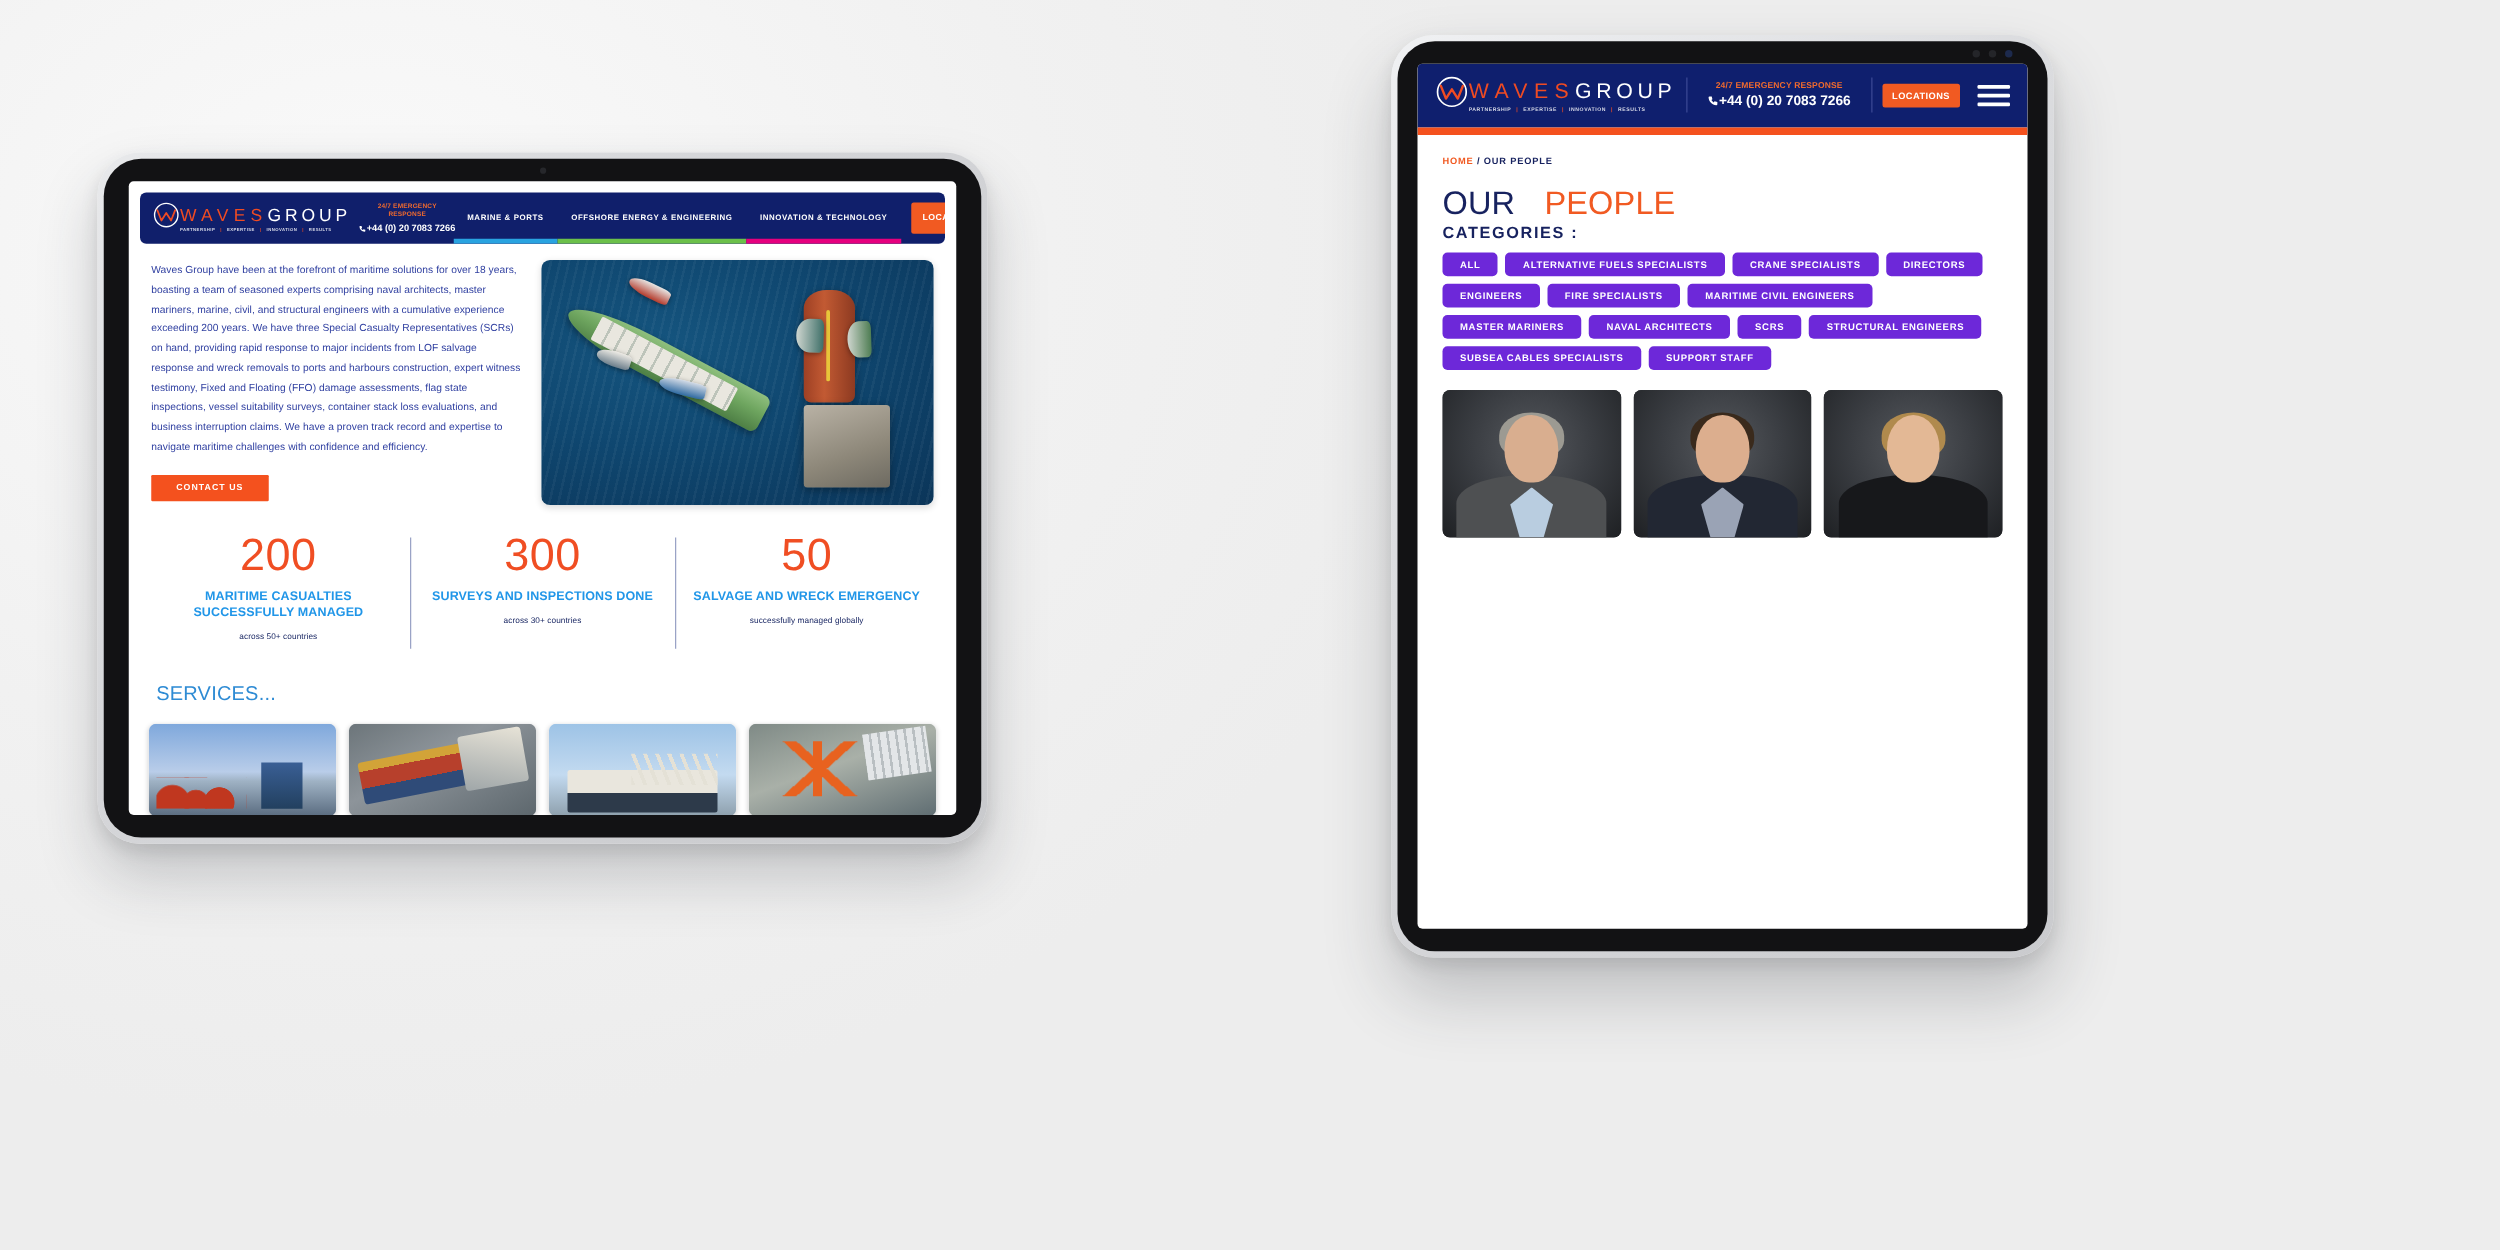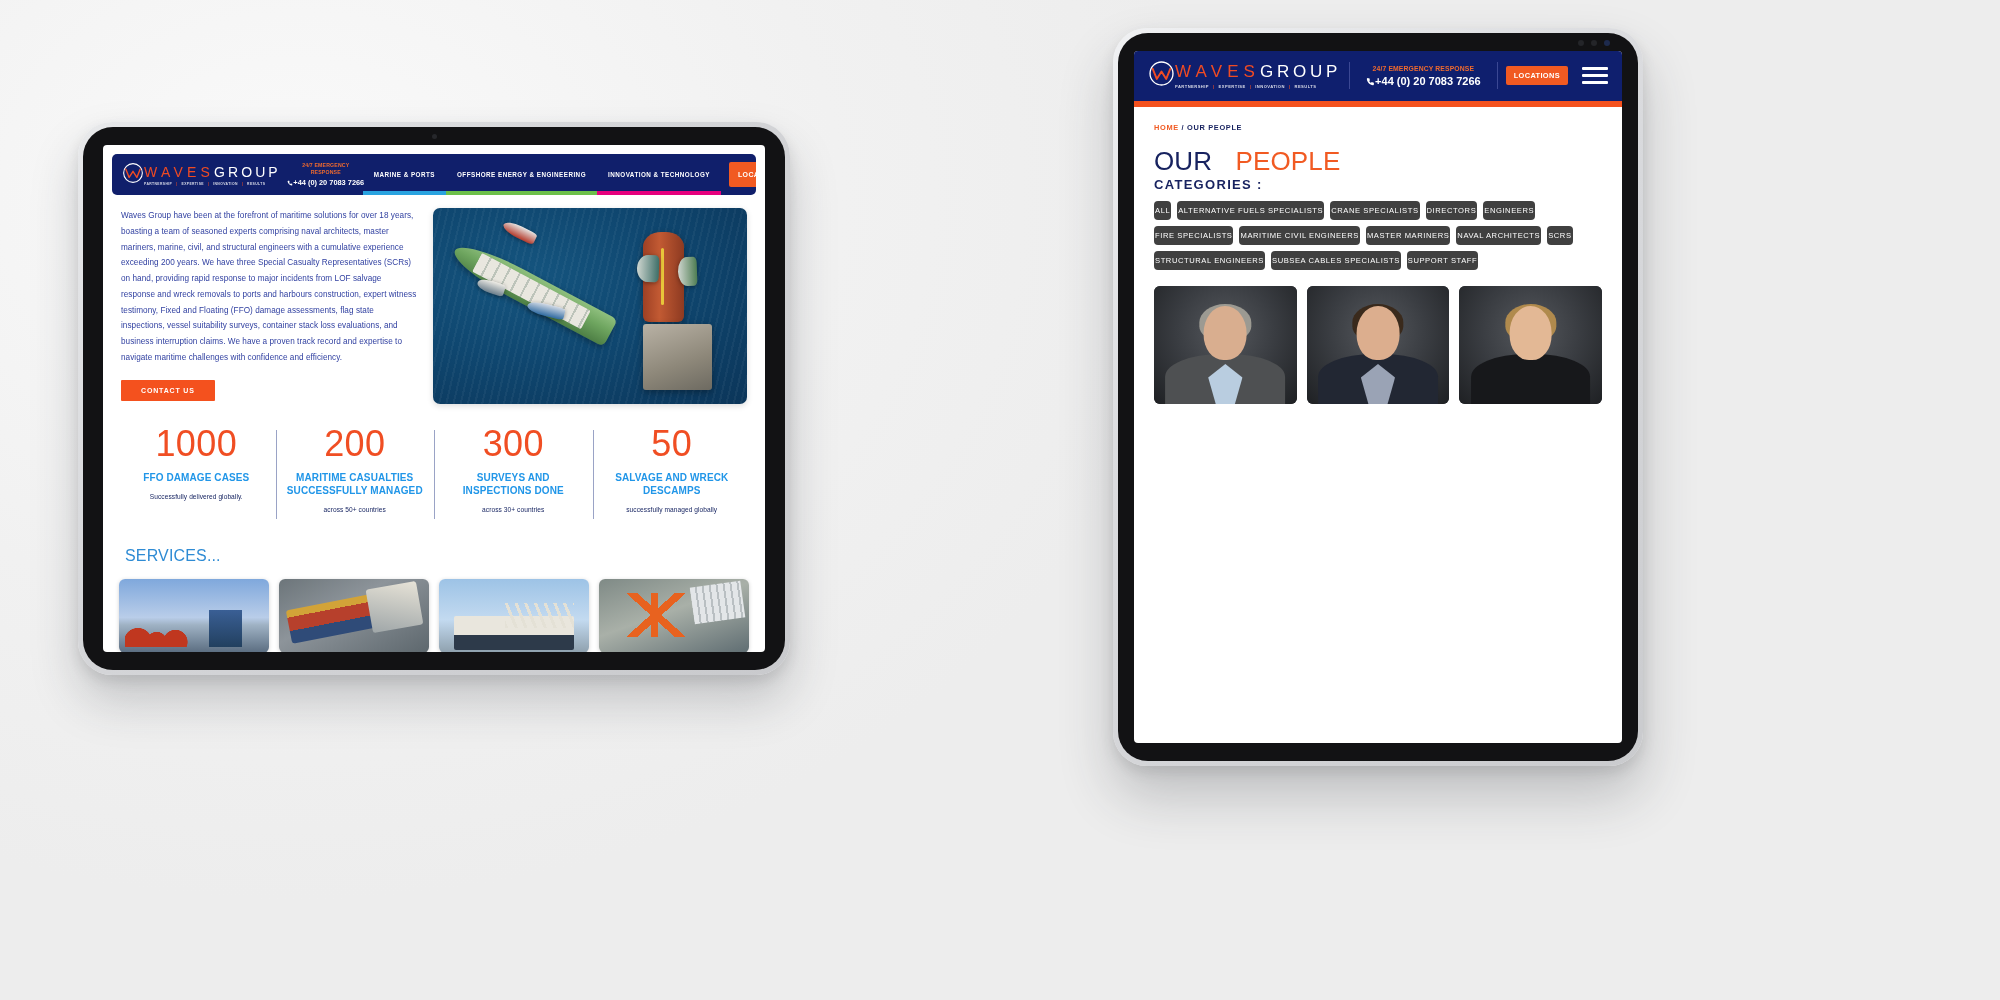--- a/index.html
+++ b/index.html
@@ -162,22 +162,22 @@
   #rt-breadcrumb .home{ color:#f15a22; }
   #rt-breadcrumb .sep, #rt-breadcrumb .cur{ color:#17225f; }
   #rt-title{ margin-top:14px; font-size:26px; font-weight:400; letter-spacing:.005em; }
   #rt-title .a{ color:#17225f; }
   #rt-title .b{ color:#f15a22;margin-left:16px; }
   #rt-lede{ margin-top:13px; color:#17225f; font-size:9.4px; line-height:1.65; max-width:470px; }
 
   #rt-cat-label{ color:#17225f; font-size:13px; font-weight:700; letter-spacing:.1em; }
   #rt-cats{ margin-top:9px; display:flex; flex-wrap:wrap; gap:6px; }
   #rt-cats .chip{
-    background:#404040; color:#fff; font-size:7.6px; font-weight:400; letter-spacing:.075em;
-    padding:5px 1px; border-radius:4px; white-space:nowrap;
+    background:#6d28d9; color:#fff; font-size:7.6px; font-weight:700; letter-spacing:.075em;
+    padding:5px 14px; border-radius:4px; white-space:nowrap;
   }
 
   #rt-people{ margin:16px -20px 0 -20px; padding:0 20px; display:flex; flex-wrap:wrap; gap:10px; }
   .person{ width:calc((100% - 20px)/3); background:#fff; }
   .person .photo{
     width:100%; height:168px; border-radius:6px 6px 0 0; overflow:hidden; position:relative;
     background:#3a3c40;
   }
   .person .meta{ padding:9px 2px 7px 2px; border-bottom:2.5px solid #f15a22; }
   .person.blue .meta{ border-bottom-color:#2196e8; }
@@ -380,37 +380,32 @@
           <div class="tug t1"></div>
           <div class="tug t2"></div>
           <div class="tug t3"></div>
           <div class="tug t4"></div>
           <div class="tug t5"></div>
         </div>
       </div>
 
       <div id="lt-stats">
         <div class="stat">
-          <div class="num">1000</div>
-          <div class="lbl">FFO DAMAGE CASES</div>
-          <div class="sub">Successfully delivered globally.</div>
-        </div>
-        <div class="stat">
           <div class="num">200</div>
           <div class="lbl">MARITIME CASUALTIES SUCCESSFULLY MANAGED</div>
           <div class="sub">across 50+ countries</div>
         </div>
         <div class="stat">
           <div class="num">300</div>
           <div class="lbl">SURVEYS AND INSPECTIONS DONE</div>
           <div class="sub">across 30+ countries</div>
         </div>
         <div class="stat">
           <div class="num">50</div>
-          <div class="lbl">SALVAGE AND WRECK DESCAMPS</div>
+          <div class="lbl">SALVAGE AND WRECK EMERGENCY</div>
           <div class="sub">successfully managed globally</div>
         </div>
       </div>
 
       <div id="lt-services-title">SERVICES...</div>
 
       <div id="lt-service-grid">
         <div class="card">
             <div class="img-lng"></div>
           </div>

